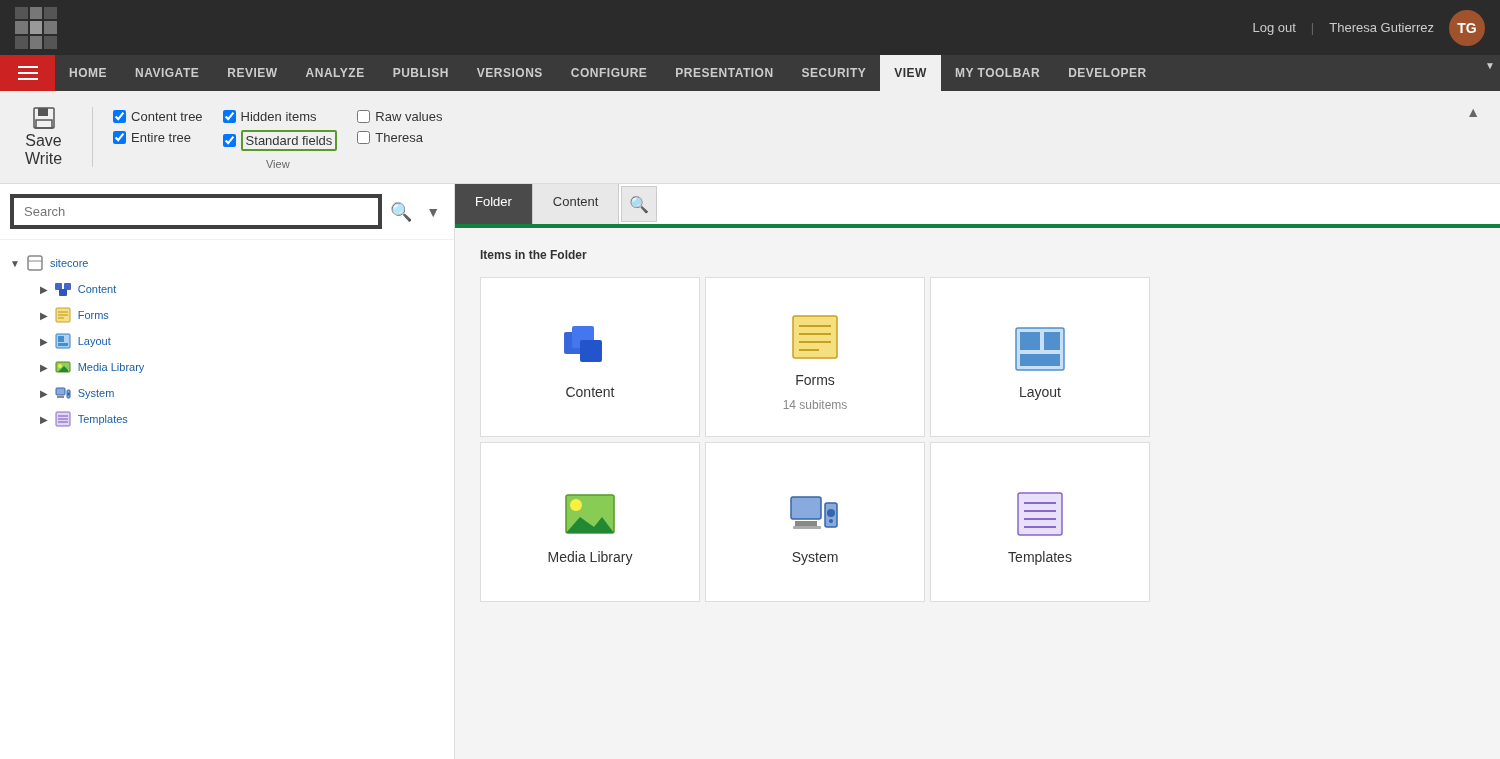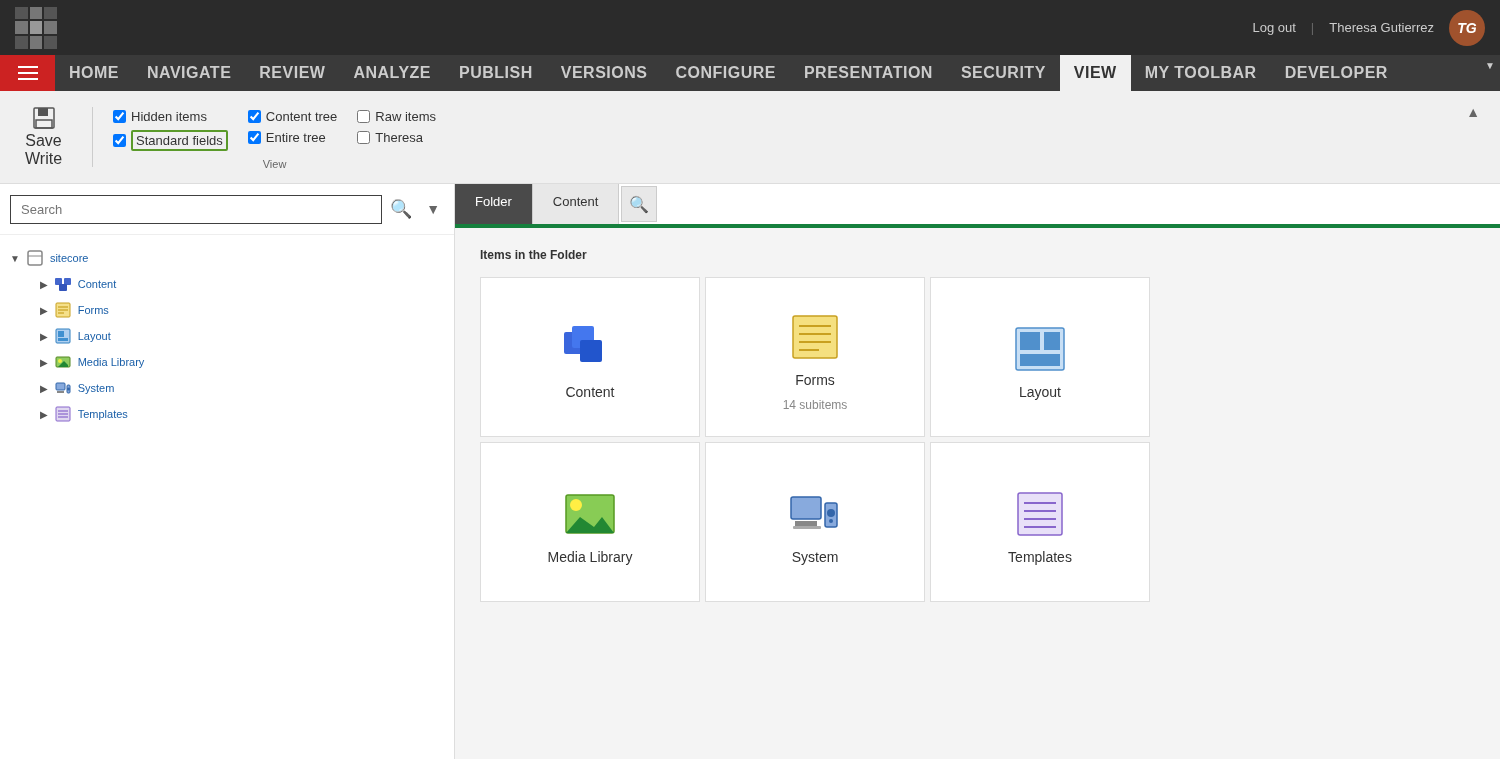--- a/index.html
+++ b/index.html
@@ -36,21 +36,20 @@
       width: 36px;
       height: 36px;
       border-radius: 50%;
       background: #a0522d;
       display: flex;
       align-items: center;
       justify-content: center;
       color: white;
       font-size: 14px;
       font-weight: bold;
-      font-style: italic;
     }
 
     
     .nav-bar {
       background: #3a3a3a;
       height: 36px;
       display: flex;
       align-items: stretch;
     }
     .nav-hamburger {
@@ -68,21 +67,21 @@
       gap: 4px;
     }
     .nav-hamburger span i {
       display: block;
       width: 20px;
       height: 2px;
       background: white;
     }
     .nav-item {
       color: #ccc;
-      font-size: 16px;
+      font-size: 12px;
       font-weight: bold;
       padding: 0 14px;
       display: flex;
       align-items: center;
       cursor: pointer;
       letter-spacing: 0.5px;
       text-transform: uppercase;
     }
     .nav-item.active {
       background: #f0f0f0;
@@ -181,21 +180,21 @@
     }
     .search-bar {
       padding: 10px;
       display: flex;
       align-items: center;
       gap: 5px;
       border-bottom: 1px solid #eee;
     }
     .search-input {
       flex: 1;
-      border: 1px solid #404040;
+      border: 4px solid #404040;
       padding: 6px 10px;
       font-size: 13px;
       outline: none;
       background: white;
     }
     .search-icon-btn {
       color: #e8a020;
       font-size: 18px;
       cursor: pointer;
       padding: 4px;
@@ -403,43 +402,43 @@
     </div>
     <div class="toolbar-label">Save</div>
     <div class="toolbar-label">Write</div>
   </div>
   <div class="toolbar-divider-v"></div>
   <div style="display:flex; flex-direction:column; padding: 5px 0;">
     <div style="display:flex; gap:20px;">
       <div class="checkboxes-group">
         <div class="checkbox-row">
           <input type="checkbox" checked="" style="">
+          <label>Content tree</label>
+        </div>
+        <div class="checkbox-row">
+          <input type="checkbox" checked="" style="">
+          <label>Entire tree</label>
+        </div>
+      </div>
+      <div class="checkboxes-group">
+        <div class="checkbox-row">
+          <input type="checkbox" checked="" style="">
           <label>Hidden items</label>
         </div>
         <div class="checkbox-row">
           <input type="checkbox" checked="" style="">
           <span class="checkbox-highlighted">
             <label>Standard fields</label>
           </span>
         </div>
       </div>
       <div class="checkboxes-group">
         <div class="checkbox-row">
-          <input type="checkbox" checked="" style="">
-          <label>Content tree</label>
-        </div>
-        <div class="checkbox-row">
-          <input type="checkbox" checked="" style="">
-          <label>Entire tree</label>
-        </div>
-      </div>
-      <div class="checkboxes-group">
-        <div class="checkbox-row">
           <input type="checkbox" style="">
-          <label>Raw items</label>
+          <label>Raw values</label>
         </div>
         <div class="checkbox-row">
           <input type="checkbox" style="">
           <label>Theresa</label>
         </div>
       </div>
     </div>
     <div class="view-label">View</div>
   </div>
   <div class="toolbar-collapse">▲</div>

